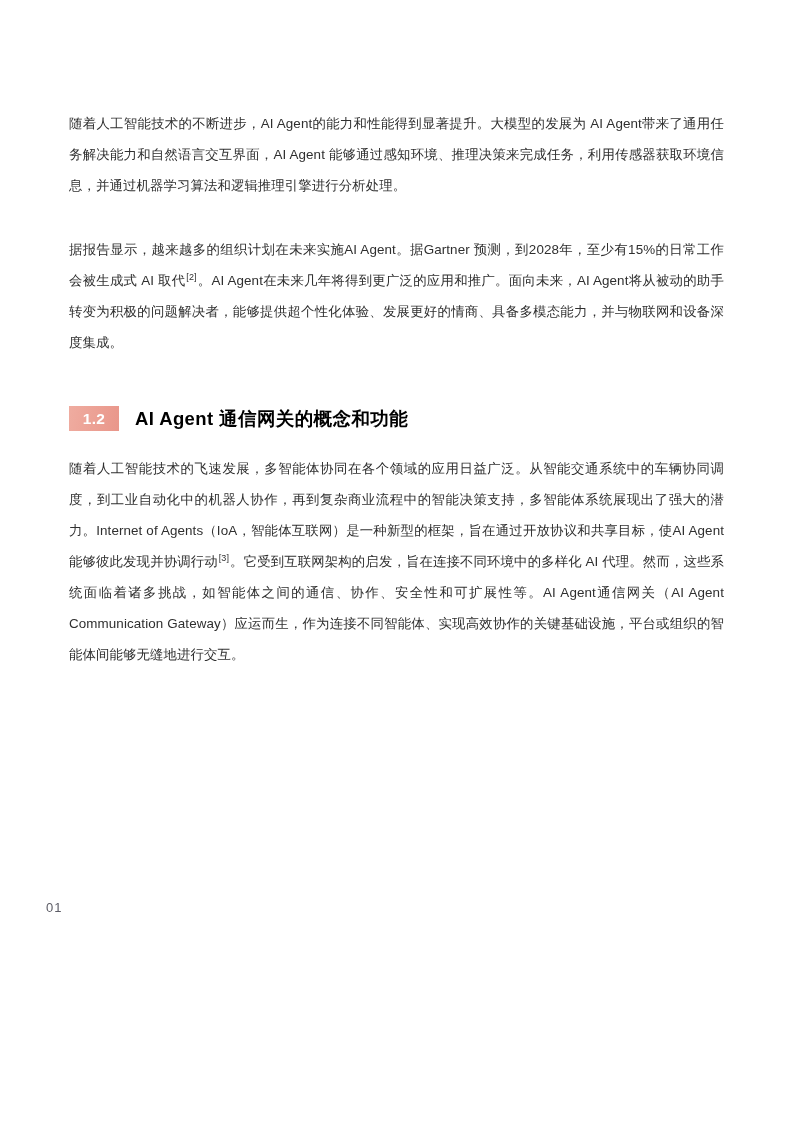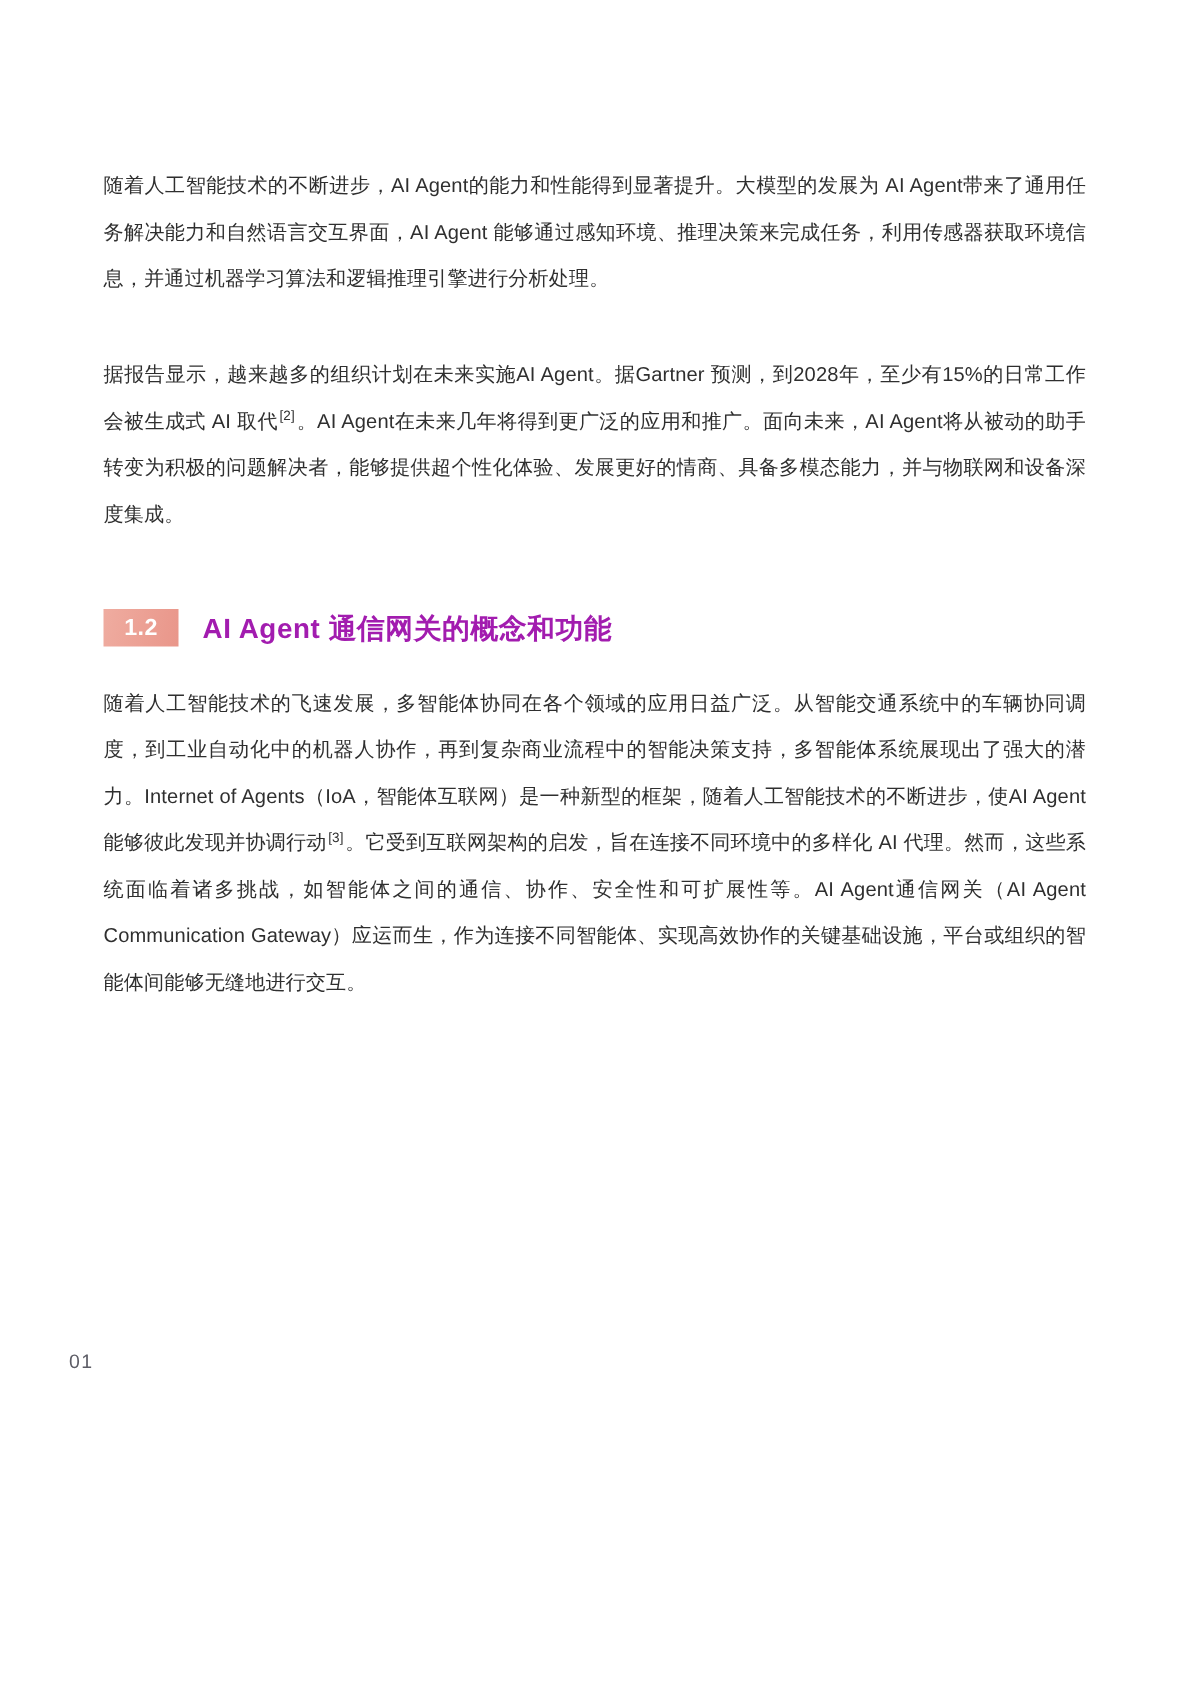--- a/index.html
+++ b/index.html
@@ -71,21 +71,21 @@
     padding: 0 7px;
     box-sizing: border-box;
     background: linear-gradient(100deg, #efaca0 0%, #e9968a 100%);
     color: #ffffff;
     font-size: 15.5px;
     font-weight: 700;
     letter-spacing: 0.3px;
   }
   .section-title {
     margin-left: 16px;
-    color: #a21caf;
+    color: #000000;
     font-size: 18.5px;
     font-weight: 700;
     letter-spacing: 0.4px;
     white-space: nowrap;
   }
 
   
   .subsection-heading {
     margin-top: 44px;
     margin-bottom: 19px;
@@ -143,21 +143,21 @@
     </p>
 
     
     <div class="section-heading">
       <span class="section-badge">1.2</span>
       <span class="section-title">AI Agent 通信网关的概念和功能</span>
     </div>
 
     
     <p class="body-text">
-      <span>随着人工智能技术的飞速发展，多智能体协同在各个领域的应用日益广泛。从智能交通系统中的车辆协同调度，到工业自动化中的机器人协作，再到复杂商业流程中的智能决策支持，多智能体系统展现出了强大的潜力。Internet of Agents（IoA，智能体互联网）是一种新型的框架，随着人工智能技术的不断进步，使AI Agent能够彼此发现并协调行动</span><sup class="ref">[3]</sup><span>。它受到互联网架构的启发，旨在连接不同环境中的多样化 AI 代理。然而，这些系统面临着诸多挑战，如智能体之间的通信、协作、安全性和可扩展性等。AI Agent通信网关（AI Agent Communication Gateway）应运而生，作为连接不同智能体、实现高效协作的关键基础设施，平台或组织的智能体间能够无缝地进行交互。</span>
+      <span>随着人工智能技术的飞速发展，多智能体协同在各个领域的应用日益广泛。从智能交通系统中的车辆协同调度，到工业自动化中的机器人协作，再到复杂商业流程中的智能决策支持，多智能体系统展现出了强大的潜力。Internet of Agents（IoA，智能体互联网）是一种新型的框架，旨在通过开放协议和共享目标，使AI Agent能够彼此发现并协调行动</span><sup class="ref">[3]</sup><span>。它受到互联网架构的启发，旨在连接不同环境中的多样化 AI 代理。然而，这些系统面临着诸多挑战，如智能体之间的通信、协作、安全性和可扩展性等。AI Agent通信网关（AI Agent Communication Gateway）应运而生，作为连接不同智能体、实现高效协作的关键基础设施，平台或组织的智能体间能够无缝地进行交互。</span>
     </p>
 
     
 
     
 
   </div>
 
   <div class="page-number">01</div>
 

